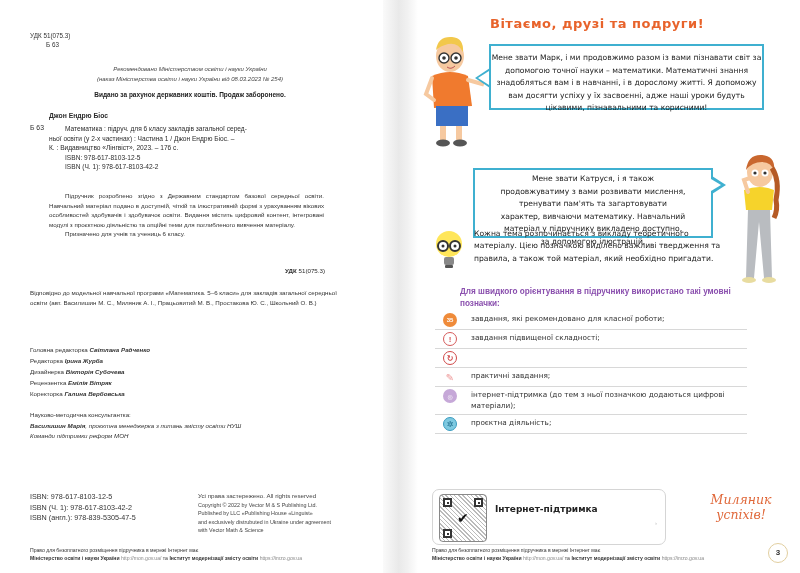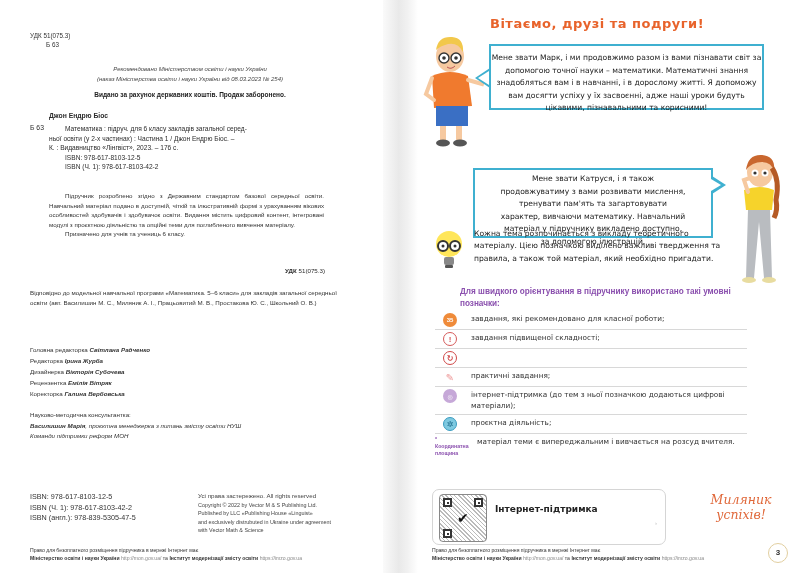--- a/index.html
+++ b/index.html
@@ -246,24 +246,20 @@
     <span class="legend-text">практичні завдання;</span>
   </div>
   <div class="legend-row tall">
     <span class="legend-icon ic-internet">◎</span>
     <span class="legend-text">інтернет-підтримка (до тем з ньої позначкою додаються цифрові матеріали);</span>
   </div>
   <div class="legend-row">
     <span class="legend-icon ic-project">✲</span>
     <span class="legend-text">проєктна діяльність;</span>
   </div>
-  <div class="legend-row tall last">
-    <span class="coord-label">* Координатна площина</span>
-    <span class="legend-text">матеріал теми є випереджальним і вивчається на розсуд вчителя.</span>
-  </div>
 </div>
 
 <div class="abs qr-box">
   <div class="qr">
     <span class="corner c1"></span>
     <span class="corner c2"></span>
     <span class="corner c3"></span>
     <span class="check">✔</span>
   </div>
   <span class="qr-label">Інтернет-підтримка</span>

